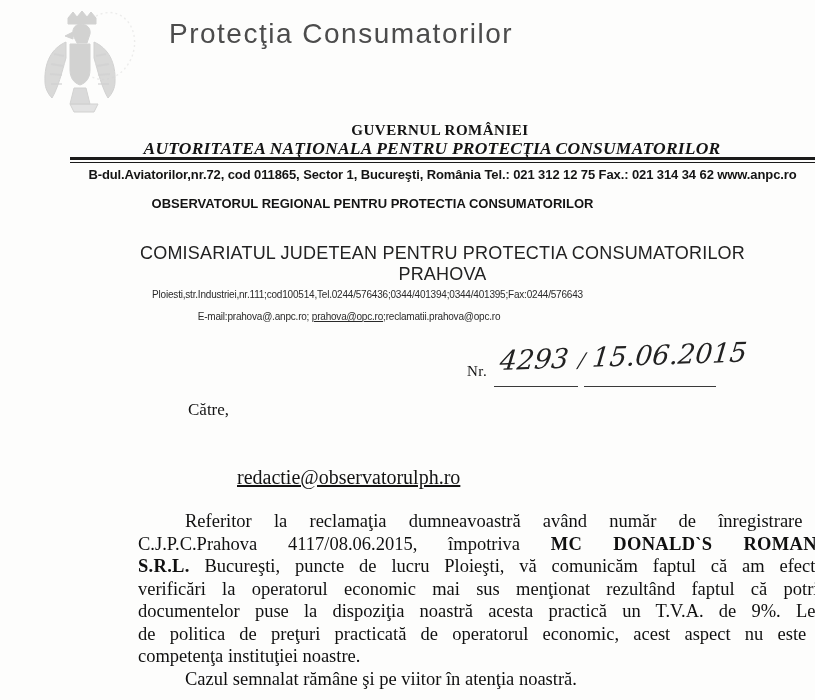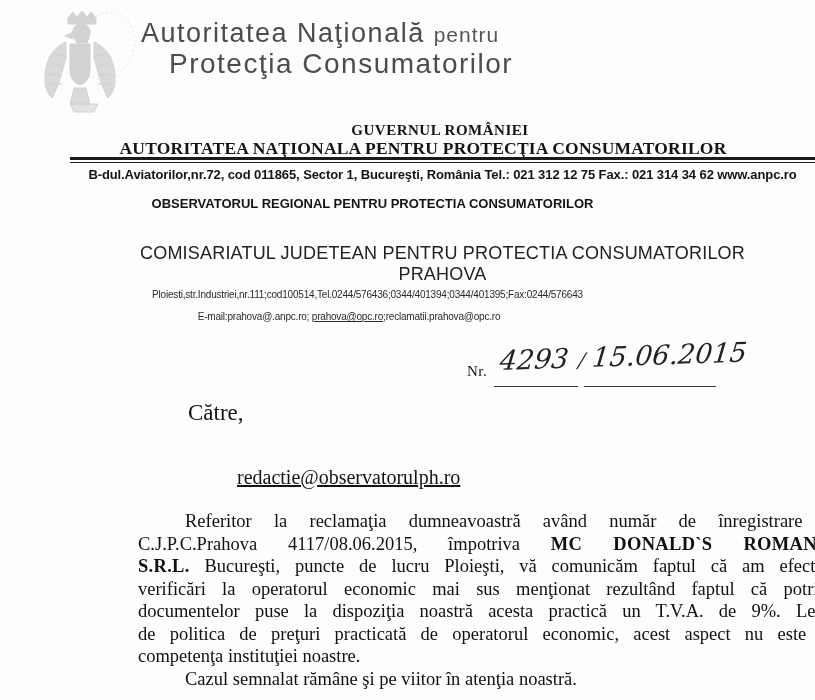--- a/index.html
+++ b/index.html
@@ -20,21 +20,21 @@
     color:#4c4c4c;
     letter-spacing:1.5px;
     line-height:1.12;
   }
   .logo-text .l1{font-size:27px;}
   .logo-text .l1 .small{font-size:21px;letter-spacing:1px;color:#555;}
   .logo-text .l2{font-size:28px;margin-left:28px;}
   
   .c{position:absolute;text-align:center;}
   .gov1{left:95px;width:690px;top:122px;font-size:15px;font-weight:bold;letter-spacing:.5px;}
-  .gov2{left:78px;width:690px;top:138px;font-size:17.5px;font-weight:bold;letter-spacing:.2px;}
+  .gov2{left:87px;width:690px;top:138px;font-size:17.5px;font-weight:bold;letter-spacing:.2px;font-style:italic;}
   .rule-thick{position:absolute;left:70px;width:745px;top:157px;height:3px;background:#1b1b1b;}
   .rule-thin{position:absolute;left:70px;width:745px;top:162px;height:1px;background:#1b1b1b;}
   .addr{left:70px;width:745px;top:167px;
     font-family:"Liberation Sans", sans-serif;font-weight:bold;font-size:13px;letter-spacing:-.1px;}
   .regional{left:25px;width:695px;top:196px;
     font-family:"Liberation Sans", sans-serif;font-weight:bold;font-size:13px;}
   .region{left:30px;width:695px;top:221px;
     font-family:"Liberation Sans", sans-serif;font-weight:bold;font-size:12.5px;}
   .county{left:95px;width:695px;top:243px;
     font-family:"Liberation Sans", sans-serif;font-size:18px;letter-spacing:.2px;color:#222;}
@@ -49,21 +49,21 @@
     position:absolute;left:500px;top:341px;width:230px;
     font-family:"DejaVu Serif", serif;
     font-style:italic;font-size:27px;color:#222;
     transform:rotate(-2deg) skewX(-8deg);
     white-space:nowrap;
   }
   .hw .sep{font-size:20px;padding:0 7px 0 10px;}
   .nr-line1{position:absolute;left:494px;top:386px;width:84px;height:1px;background:#3a3a3a;}
   .nr-line2{position:absolute;left:584px;top:386px;width:132px;height:1px;background:#3a3a3a;}
   
-  .salutation{position:absolute;left:188px;top:400px;font-size:23px;}
+  .salutation{position:absolute;left:188px;top:400px;font-size:17px;}
   .rec-name{position:absolute;left:237px;top:442px;font-size:21px;letter-spacing:.3px;}
   .rec-email{position:absolute;left:237px;top:466px;font-size:20px;text-decoration:underline;}
   
   .body-par{
     position:absolute;left:138px;top:510px;width:700px;
     font-size:18.5px;line-height:22.5px;color:#101010;
   }
   .body-line{text-align:left;}
   .body-line.just{text-align:justify;text-align-last:justify;}
   .body-line.ind{text-indent:47px;}
@@ -91,24 +91,20 @@
       <path d="M76 46 l-10 2 M79 56 l-12 2 M80 66 l-12 1 M79 76 l-11 0" stroke-width="2" fill="none" opacity=".6"></path>
 
       <path d="M40 36 h20 v26 c0 8 -4 13 -10 15 c-6 -2 -10 -7 -10 -15 z"></path>
 
       <path d="M44 80 h12 l4 16 h-20 z" fill-opacity=".8"></path>
       <path d="M40 96 h28 l-4 8 h-20 z" fill-opacity=".6"></path>
     </g>
   </svg>
 
   <div class="logo-text">
-    <div class="l1">
-      <span>Autoritatea Naţională</span>
-      <span class="small">pentru</span>
-    </div>
     <div class="l2">Protecţia Consumatorilor</div>
   </div>
 
   <div class="c gov1">GUVERNUL ROMÂNIEI</div>
   <div class="c gov2">AUTORITATEA NAŢIONALA PENTRU PROTECŢIA CONSUMATORILOR</div>
   <div class="rule-thick"></div>
   <div class="rule-thin"></div>
   <div class="c addr">B-dul.Aviatorilor,nr.72, cod 011865, Sector 1, Bucureşti, România  Tel.: 021 312 12 75   Fax.: 021 314 34 62   www.anpc.ro</div>
 
   <div class="c regional">OBSERVATORUL REGIONAL PENTRU PROTECTIA CONSUMATORILOR</div>

